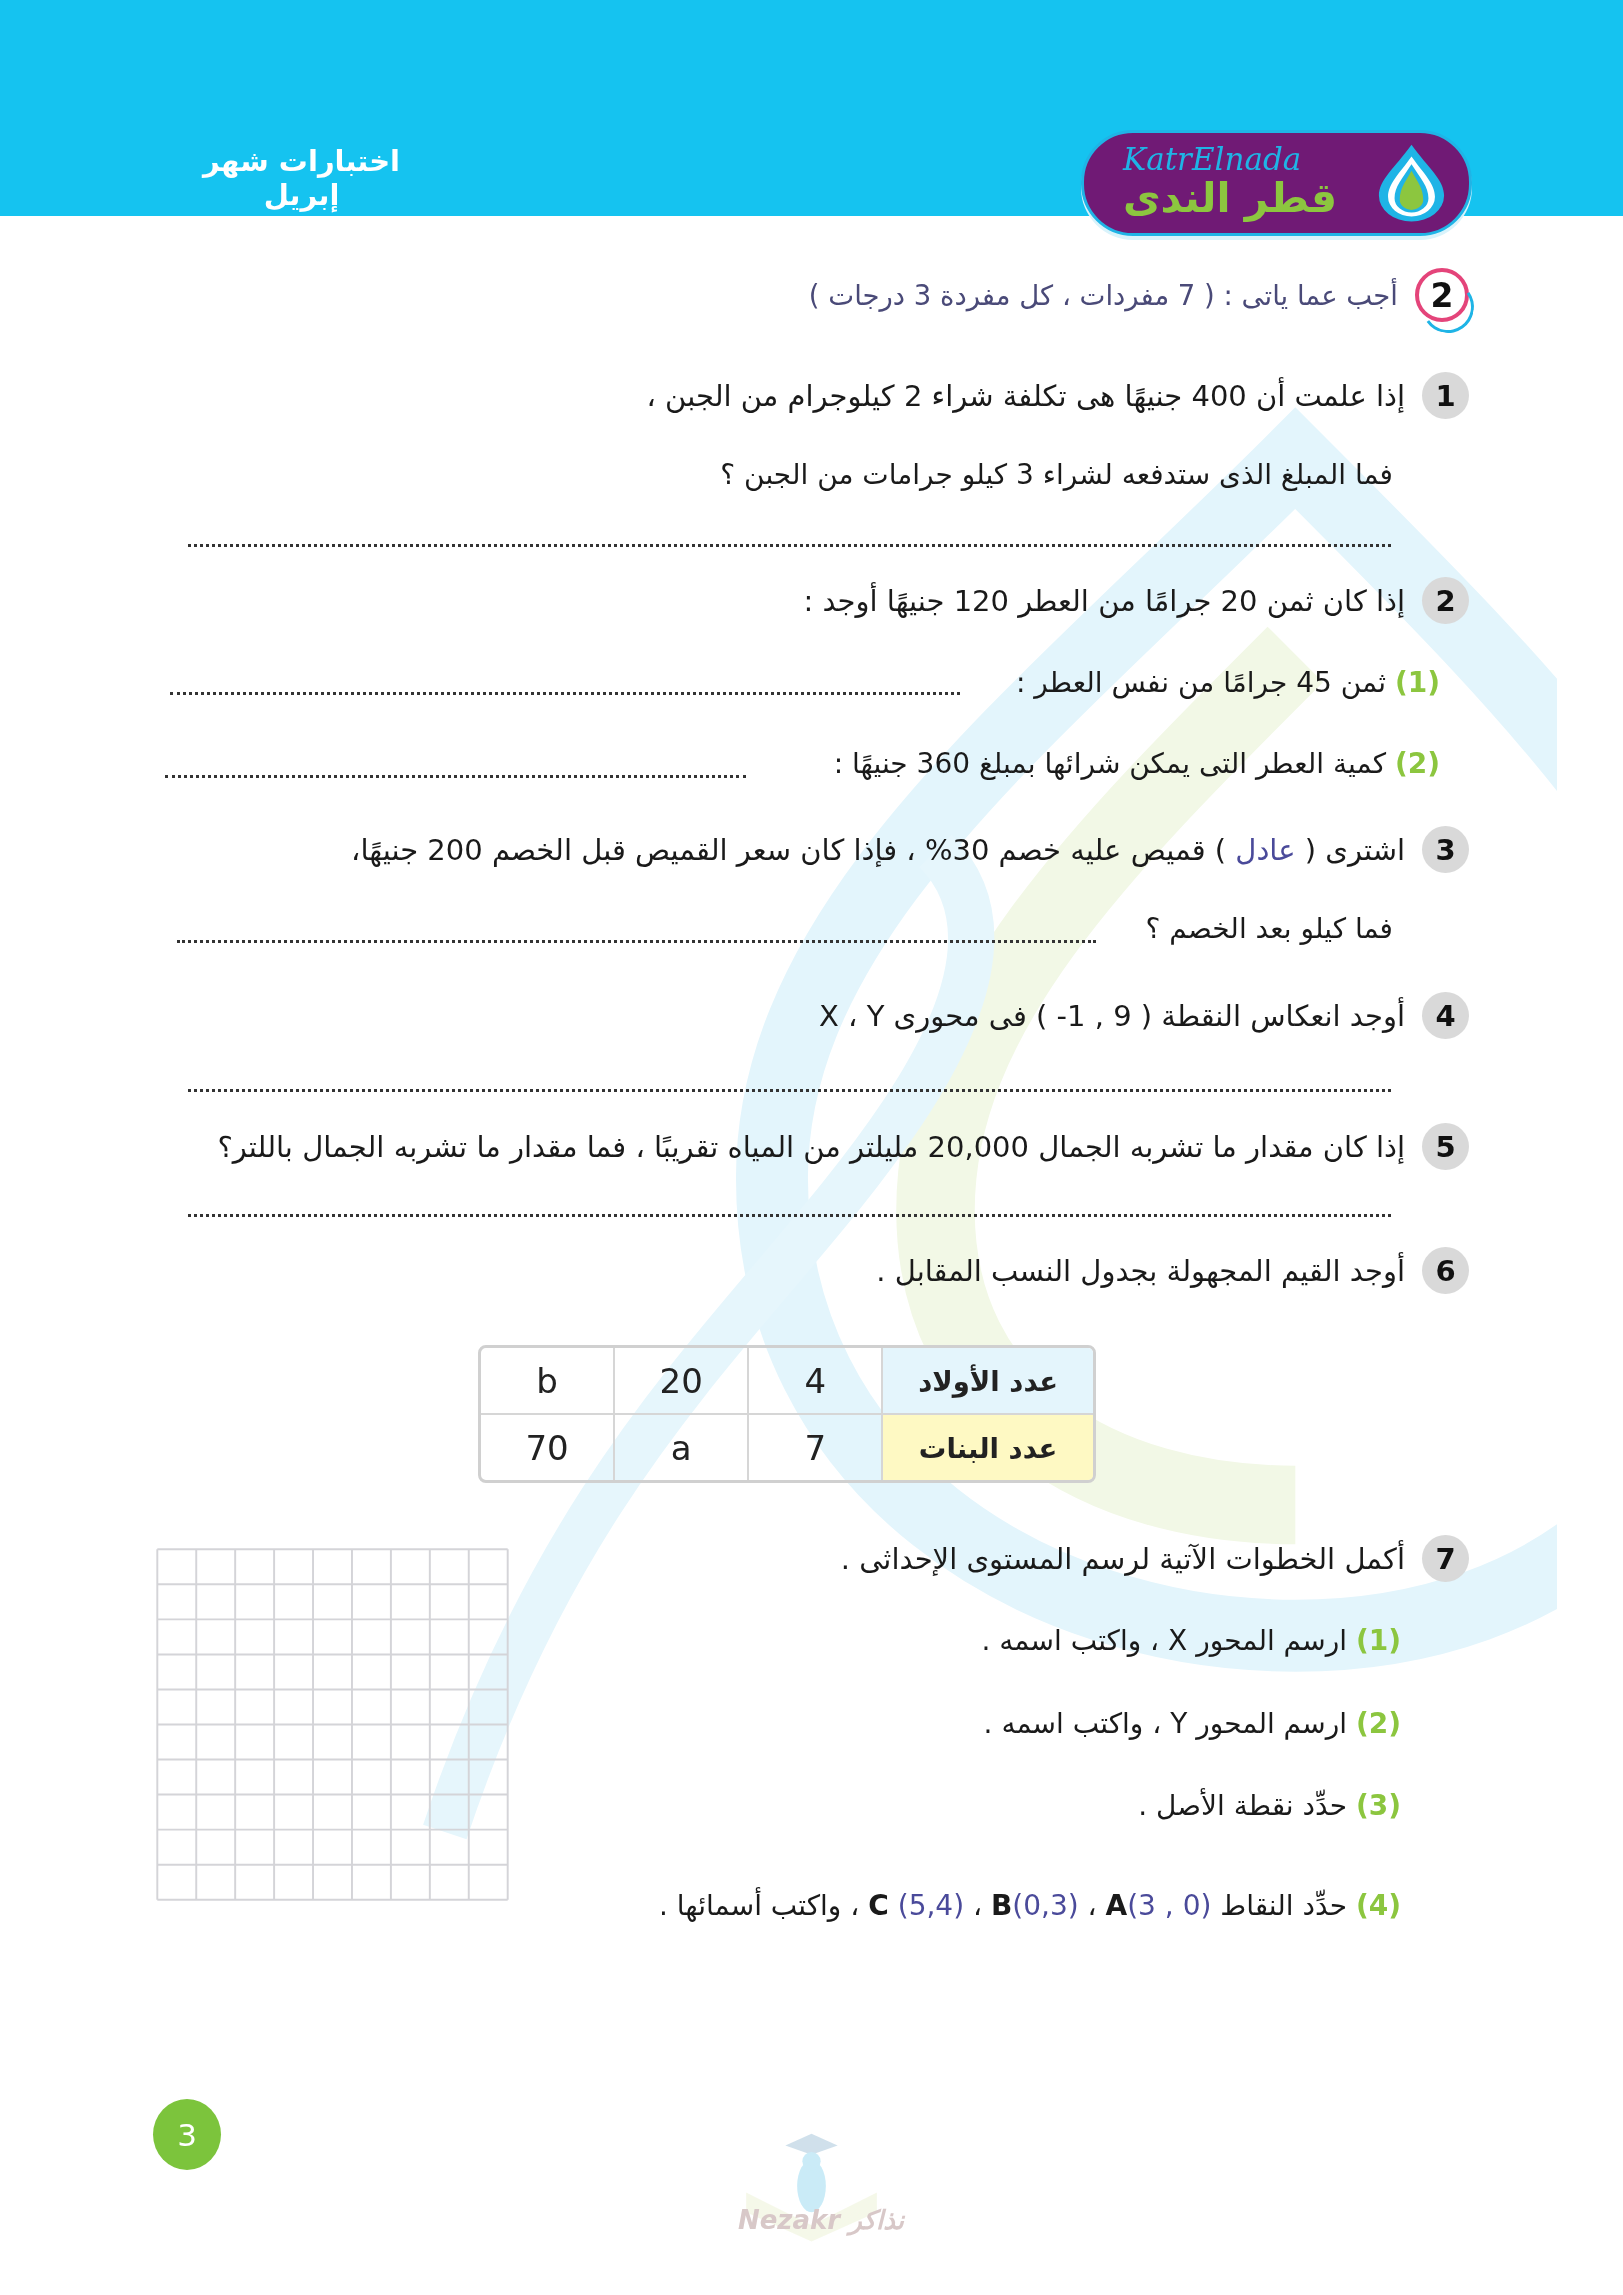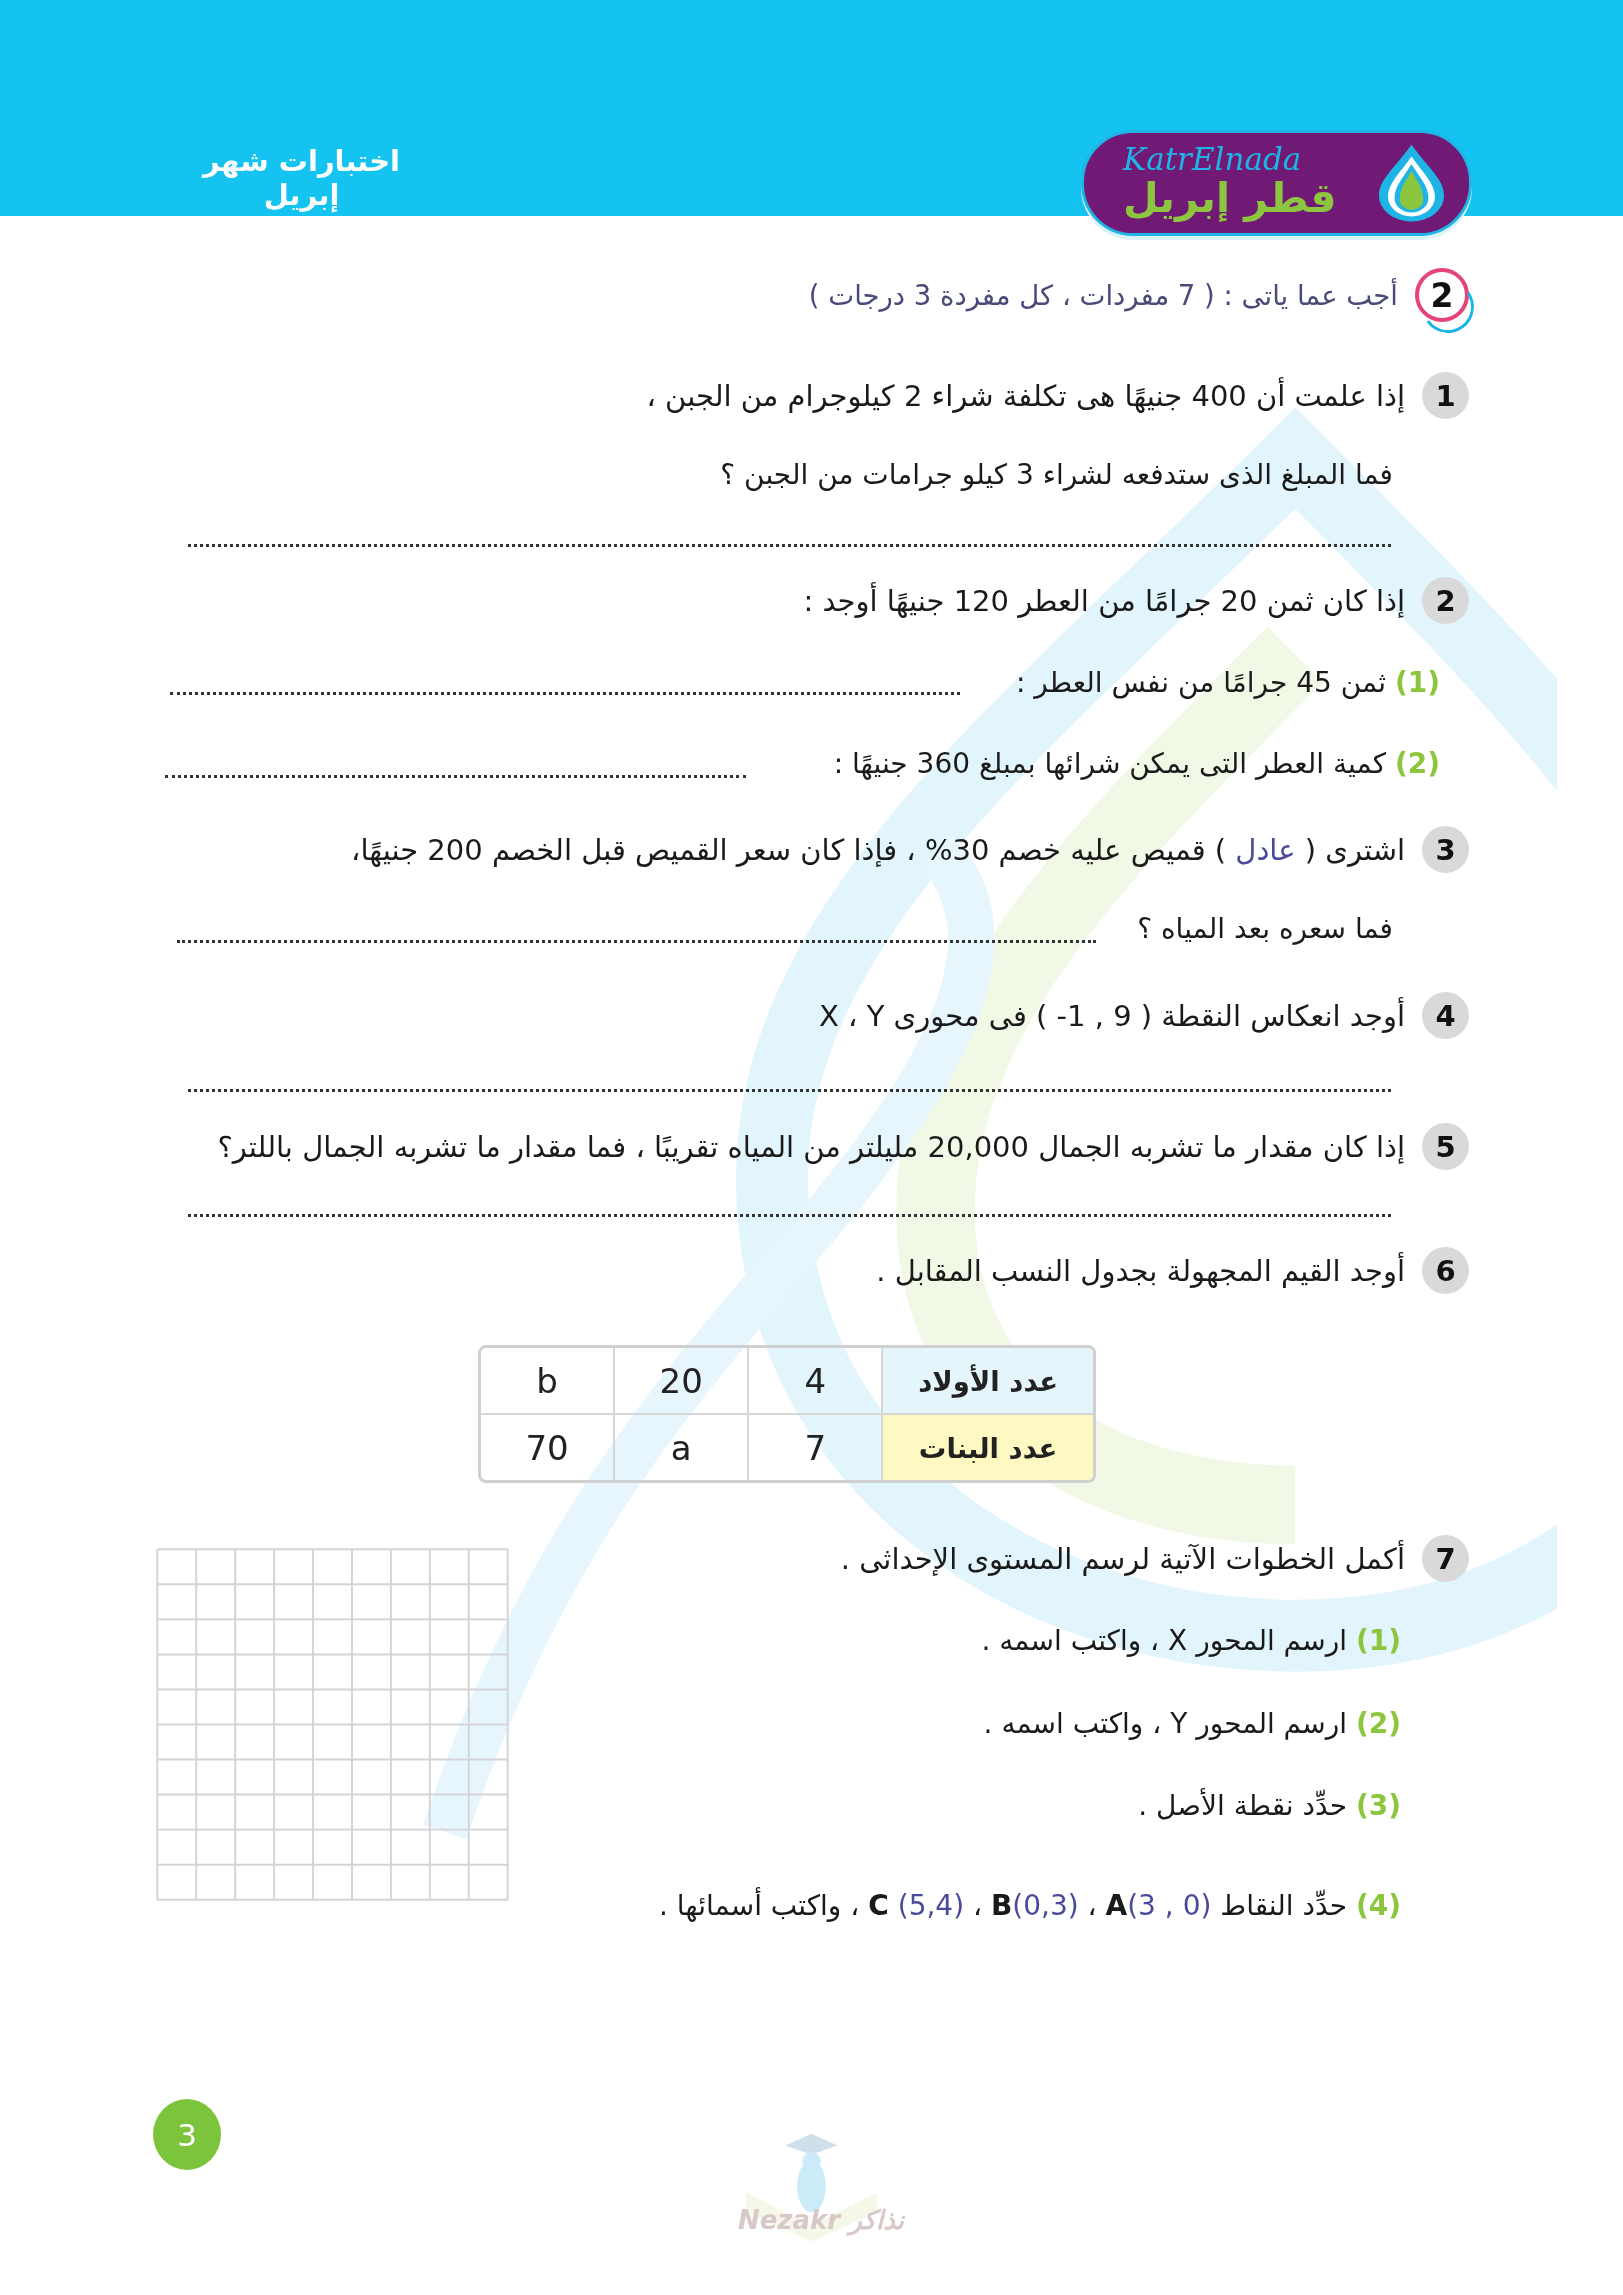--- a/index.html
+++ b/index.html
@@ -86,21 +86,21 @@
     font-weight:bold; font-style:italic; color:#d8c8c8;
   }
 </style>
 </head>
 <body>
 
 <div class="header"></div>
 <div class="header-title">اختبارات شهر إبريل</div>
 <div class="logo">
   <div class="logo-latin">KatrElnada</div>
-  <div class="logo-arabic">قطر إبريل</div>
+  <div class="logo-arabic">قطر الندى</div>
   <svg class="logo-drop" viewBox="0 0 112 124">
     <path d="M56 4 C30 40 6 58 6 82 A50 40 0 0 0 106 82 C106 58 82 40 56 4Z" fill="#1fb4e6"></path>
     <path d="M56 22 C36 50 20 64 20 84 A36 30 0 0 0 92 84 C92 64 76 50 56 22Z" fill="#ffffff"></path>
     <path d="M56 34 C42 56 30 68 30 86 A26 22 0 0 0 82 86 C82 68 70 56 56 34Z" fill="#1fb4e6"></path>
     <path d="M56 44 C46 62 38 72 38 88 A18 16 0 0 0 74 88 C74 72 66 62 56 44Z" fill="#8cc63f"></path>
   </svg>
 </div>
 
 <svg class="watermark" viewBox="0 0 1900 2700">
   <path d="M1500 200 C1100 600 700 900 700 1300 C700 1750 1100 2000 1500 2000 C1900 2000 2200 1750 2200 1300 C2200 900 1900 600 1500 200Z" fill="none" stroke="#e3f5fc" stroke-width="110"></path>
@@ -136,21 +136,21 @@
 <div class="dots" style="left:165px; width:581px; top:775px;"></div>
 
 <div class="q-row" style="top:826px;">
   <div class="q-num">3</div>
   <div>
     <span>اشترى (</span>
     <span class="purple">عادل</span>
     <span>) قميص عليه خصم 30% ، فإذا كان سعر القميص قبل الخصم 200 جنيهًا،</span>
   </div>
 </div>
-<div class="line-text" style="right:230px; top:912px;">فما سعره بعد المياه ؟</div>
+<div class="line-text" style="right:230px; top:912px;">فما كيلو بعد الخصم ؟</div>
 <div class="dots" style="left:177px; width:919px; top:940px;"></div>
 
 <div class="q-row" style="top:992px;">
   <div class="q-num">4</div>
   <div>أوجد انعكاس النقطة ( 9 , 1- ) فى محورى X ، Y</div>
 </div>
 <div class="dots" style="left:188px; width:1203px; top:1089px;"></div>
 
 <div class="q-row" style="top:1123px;">
   <div class="q-num">5</div>

